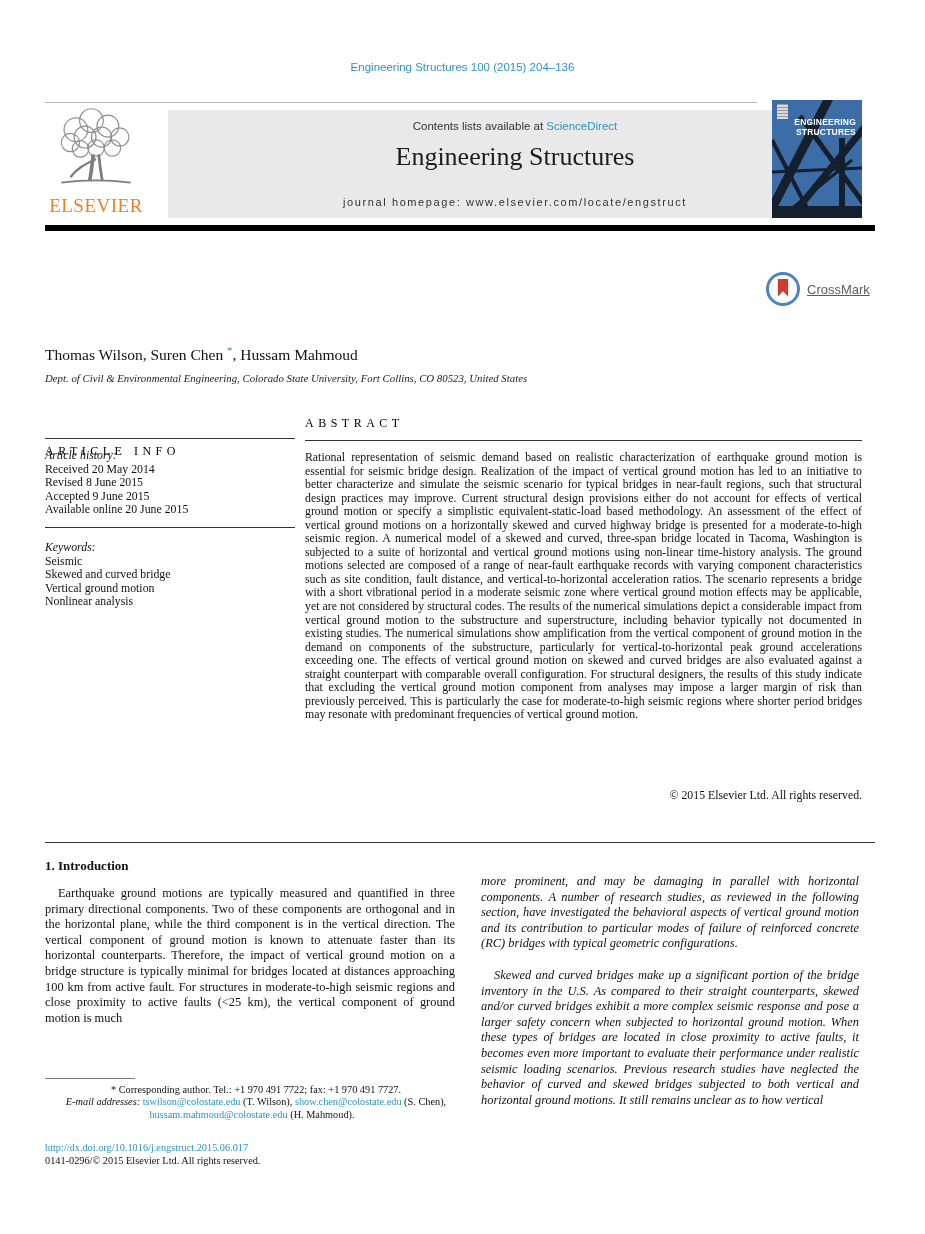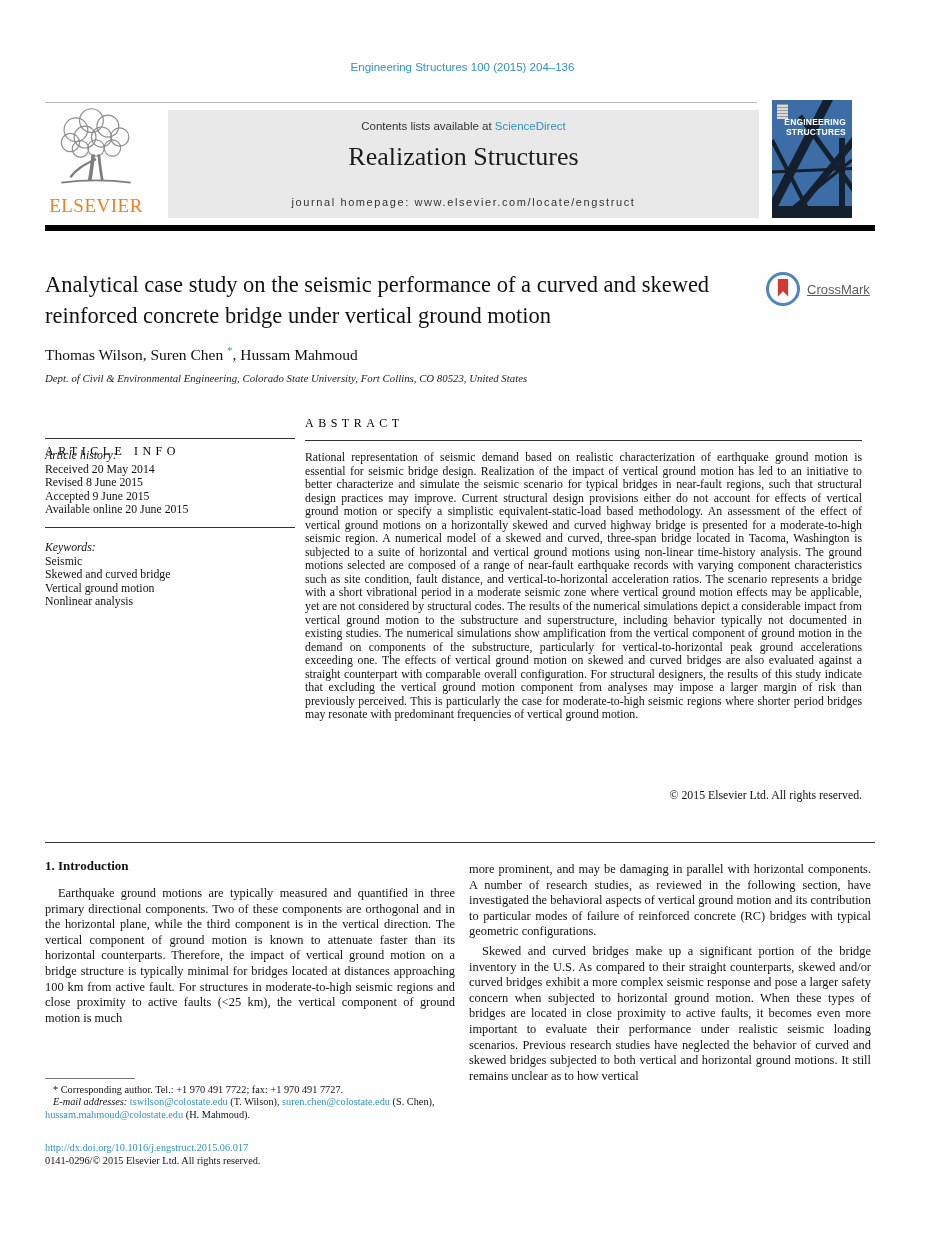--- a/index.html
+++ b/index.html
@@ -14,29 +14,29 @@
 
   
   .rule-top{position:absolute;top:102px;left:45px;width:712px;height:1px;background:#b8b8b8;}
 
   
   .elsevier{position:absolute;left:46px;top:106px;width:100px;text-align:center;cursor:pointer;}
   .elsevier .wordmark{font-family:"Liberation Serif",serif;font-size:19px;color:#ee7f22;
                       letter-spacing:.5px;margin-top:1px;text-align:center;}
 
   
-  .banner{position:absolute;left:168px;top:110px;width:591px;height:108px;background:#e9e9e9;text-align:center;}
+  .banner{position:absolute;left:168px;top:110px;width:694px;height:108px;background:#e9e9e9;text-align:center;}
   .banner .contents{margin-top:10px;font-family:"Liberation Sans",sans-serif;font-size:11.5px;color:#333;}
   .banner .jtitle{margin-top:10px;font-size:26px;color:#1c1c1c;}
   .banner .homepage{position:absolute;bottom:10px;left:0;width:100%;
                     font-family:"Liberation Sans",sans-serif;font-size:11px;
                     letter-spacing:1.6px;color:#333;}
 
   
-  .cover{position:absolute;left:772px;top:100px;width:80px;height:118px;background:#3d6da6;
+  .cover{position:absolute;left:772px;top:100px;width:90px;height:118px;background:#3d6da6;
          overflow:hidden;cursor:pointer;}
   .cover .cover-title{position:absolute;top:17px;right:6px;text-align:right;color:#fff;
          font-family:"Liberation Sans",sans-serif;font-weight:bold;font-size:8.5px;
          line-height:10px;letter-spacing:.2px;}
   .cover .mini-logo{position:absolute;top:4px;left:5px;width:11px;height:15px;background:#d9d9d9;
          background-image:repeating-linear-gradient(#9a9a9a 0 1px,transparent 1px 3px);}
   .cover svg{position:absolute;top:0;left:0;}
 
   
   .rule-thick{position:absolute;top:225px;left:45px;width:830px;height:6px;background:#000;}
@@ -74,27 +74,27 @@
 
   
   .rule-mid{position:absolute;top:842px;left:45px;width:830px;height:1px;background:#333;}
 
   
   .sec-head{position:absolute;left:45px;top:858px;font-size:13px;font-weight:bold;color:#111;}
   .colL{position:absolute;left:45px;top:886px;width:410px;font-size:12.4px;line-height:15.6px;
         text-align:justify;color:#111;}
   .colR{position:absolute;left:465px;top:858px;width:410px;font-size:12.4px;line-height:15.6px;
         text-align:justify;color:#111;}
-  .colR p{margin:4px;}
+  .colR p{margin:16px;font-style:italic;}
   .indent{text-indent:13px;}
 
   
   .fn-rule{position:absolute;left:45px;top:1078px;width:90px;height:1px;background:#777;}
   .fn{position:absolute;left:45px;top:1084px;width:414px;font-size:10.3px;line-height:12.3px;color:#111;}
-  .fn p{margin:0;}
+  .fn p{margin:0;text-align:center;}
   .fn .p1{text-indent:8px;}
   .fn .p2{text-indent:8px;}
   .fn em{font-style:italic;}
   .fn a{color:#2f93c3;}
   .doi{position:absolute;left:45px;top:1142px;font-size:10.3px;color:#2f93c3;}
   .issn{position:absolute;left:45px;top:1155px;font-size:10.3px;color:#111;}
 </style>
 </head>
 <body>
 
@@ -126,21 +126,21 @@
         </g>
       </svg>
     </span>
     <div class="wordmark">ELSEVIER</div>
   </div>
 
   <div class="banner">
     <div class="contents">
       <span>Contents lists available at </span><a class="teal">ScienceDirect</a>
     </div>
-    <div class="jtitle">Realization Structures</div>
+    <div class="jtitle">Engineering Structures</div>
     <div class="homepage">journal homepage: www.elsevier.com/locate/engstruct</div>
   </div>
 
   <div class="cover">
     <svg width="90" height="118" viewBox="0 0 90 118">
       <g stroke="#15202e" fill="none">
         <path d="M-5 118 L58 -4" stroke-width="9"></path>
         <path d="M18 118 L92 28" stroke-width="7"></path>
         <path d="M92 104 L28 16" stroke-width="5"></path>
         <path d="M70 38 L70 118" stroke-width="6"></path>
@@ -152,21 +152,20 @@
     </svg>
     <span class="mini-logo"></span>
     <div class="cover-title">
       <div>ENGINEERING</div>
       <div>STRUCTURES</div>
     </div>
   </div>
 
   <div class="rule-thick"></div>
 
-  <div class="title">Analytical case study on the seismic performance of a curved and skewed reinforced concrete bridge under vertical ground motion</div>
 
   <div class="crossmark">
     <span class="cm-circle">
         <span class="cm-book"></span>
       </span>
     <span class="cm-label">CrossMark</span>
   </div>
 
   <div class="authors">
     <span>Thomas Wilson, Suren Chen </span><span class="star">*</span><span>, Hussam Mahmoud</span>
@@ -204,19 +203,19 @@
   <div class="colR">
     <p>more prominent, and may be damaging in parallel with horizontal components. A number of research studies, as reviewed in the following section, have investigated the behavioral aspects of vertical ground motion and its contribution to particular modes of failure of reinforced concrete (RC) bridges with typical geometric configurations.</p>
     <p class="indent">Skewed and curved bridges make up a significant portion of the bridge inventory in the U.S. As compared to their straight counterparts, skewed and/or curved bridges exhibit a more complex seismic response and pose a larger safety concern when subjected to horizontal ground motion. When these types of bridges are located in close proximity to active faults, it becomes even more important to evaluate their performance under realistic seismic loading scenarios. Previous research studies have neglected the behavior of curved and skewed bridges subjected to both vertical and horizontal ground motions. It still remains unclear as to how vertical</p>
   </div>
 
   <div class="fn-rule"></div>
   <div class="fn">
     <p class="p1"><span class="star-fn">*</span><span> Corresponding author. Tel.: +1 970 491 7722; fax: +1 970 491 7727.</span></p>
     <p class="p2">
       <em>E-mail addresses:</em>
-      <a>tswilson@colostate.edu</a><span> (T. Wilson), </span><a>suren.chen@colostate.edu</a><span> (S. Chen), </span><a>hussam.mahmoud@colostate.edu</a><span> (H. Mahmoud).</span>
+      <a>tswilson@colostate.edu</a><span> (T. Wilson), </span><a>show.chen@colostate.edu</a><span> (S. Chen), </span><a>hussam.mahmoud@colostate.edu</a><span> (H. Mahmoud).</span>
     </p>
   </div>
   <div class="doi">http://dx.doi.org/10.1016/j.engstruct.2015.06.017</div>
   <div class="issn">0141-0296/© 2015 Elsevier Ltd. All rights reserved.</div>
 
 </div>
 
 </body></html>

